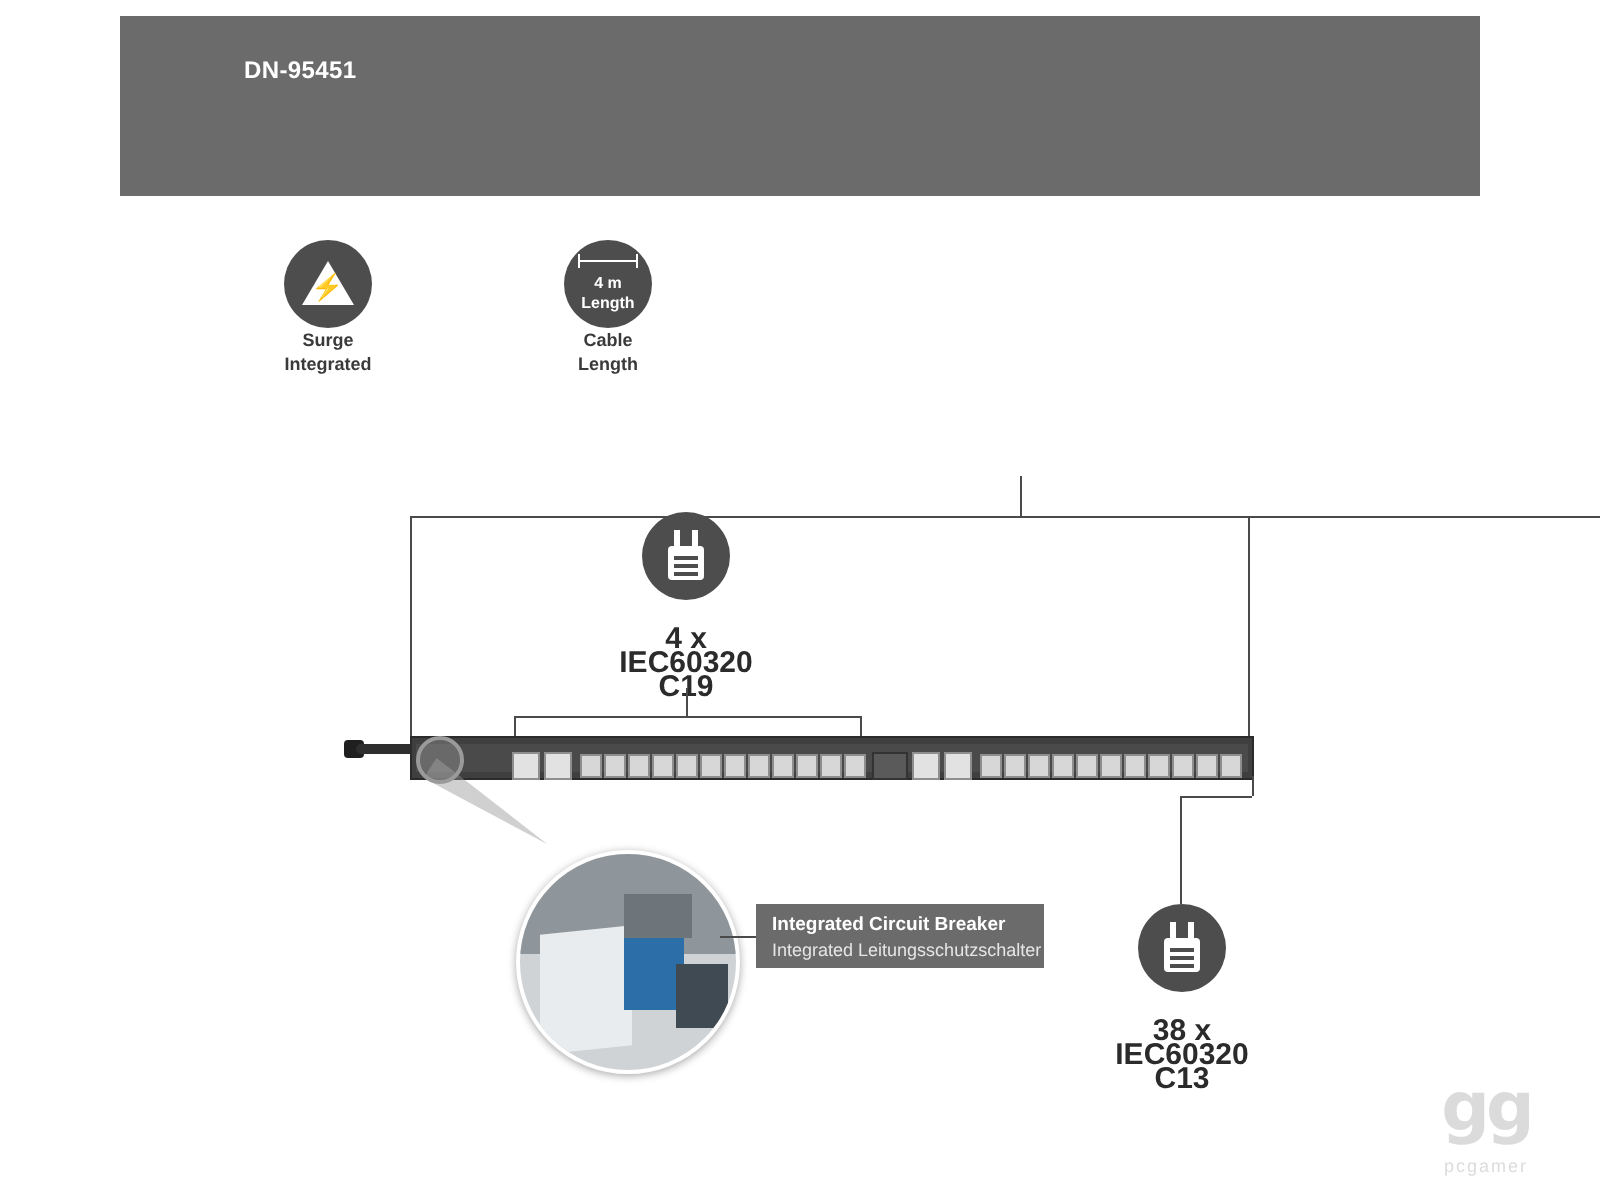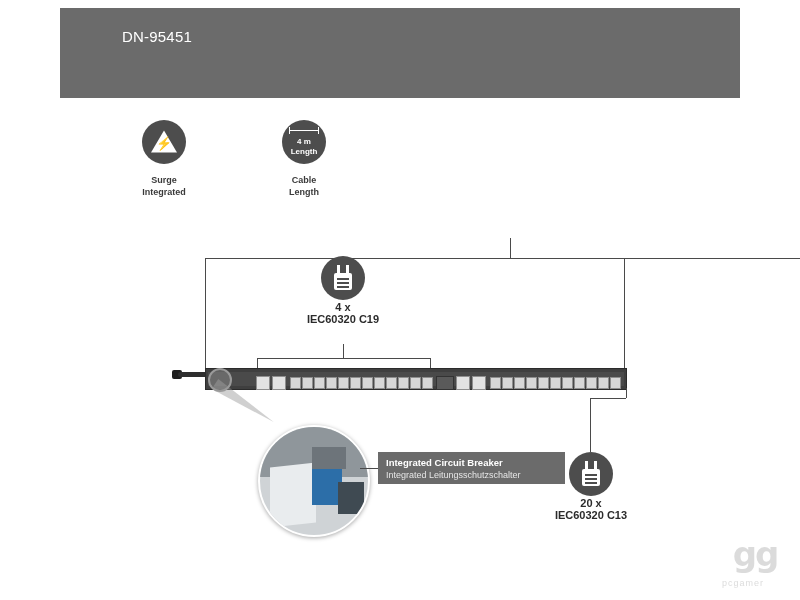--- a/index.html
+++ b/index.html
@@ -25,22 +25,22 @@
     top: 8px;
     width: 680px;
     height: 90px;
     background: #6b6b6b;
     color: #ffffff;
   }
   .header-title {
     position: absolute;
     left: 62px;
     top: 20px;
-    font-size: 15px;
-    font-weight: normal;
+    font-size: 12px;
+    font-weight: bold;
     letter-spacing: 0.2px;
   }
   .header-sub {
     position: absolute;
     left: 62px;
     top: 42px;
     width: 500px;
     font-size: 12.5px;
     line-height: 17px;
     font-weight: normal;
@@ -80,21 +80,21 @@
   }
   .feature .disc {
     width: 44px;
     height: 44px;
     border-radius: 50%;
     background: #4d4d4d;
     margin: 0 auto;
     position: relative;
   }
   .feature .cap {
-    margin-top: 10px;
+    margin-top: 0;
     font-size: 9px;
     font-weight: bold;
     color: #3a3a3a;
     line-height: 12px;
   }
   .tri {
     position: absolute;
     left: 50%;
     top: 50%;
     transform: translate(-50%, -52%);
@@ -194,22 +194,22 @@
     text-align: center;
   }
   .grp-c19 .disc, .grp-c13 .disc {
     width: 44px; height: 44px;
     border-radius: 50%;
     background: #4d4d4d;
     margin: 0 auto;
     position: relative;
   }
   .grp-c19 .cap, .grp-c13 .cap {
-    margin-top: 1px;
-    font-size: 11px;
+    margin-top: 14px;
+    font-size: 15px;
     font-weight: bold;
     color: #2b2b2b;
     line-height: 12px;
   }
   .grp-c13 {
     position: absolute;
     left: 543px;
     top: 452px;
     width: 96px;
     text-align: center;
@@ -363,21 +363,21 @@
     border-radius: 50%;
     border: 2px solid #9a9a9a;
     background: rgba(200,200,200,0.25);
   }
 
   
   .brk-box {
     position: absolute;
     left: 378px;
     top: 452px;
-    width: 187px;
+    width: 144px;
     height: 32px;
     background: #6b6b6b;
   }
   .brk-l1 {
     position: absolute;
     left: 8px; top: 5px;
     font-size: 9.5px;
     font-weight: bold;
     color: #ffffff;
   }
@@ -392,21 +392,21 @@
   .wm {
     position: absolute;
     right: 14px;
     bottom: 10px;
     width: 86px;
     height: 56px;
     opacity: 0.35;
   }
   .wm-gg {
     position: absolute;
-    left: 12px; top: 0;
+    left: 0; top: 0;
     width: 86px;
     text-align: center;
     font-size: 34px;
     font-weight: bold;
     color: #9a9a9a;
     font-family: "DejaVu Sans", sans-serif;
     letter-spacing: -2px;
   }
   .wm-sub {
     position: absolute;
@@ -535,21 +535,21 @@
       <div class="plugicon">
         <div class="pinL"></div>
         <div class="pinR"></div>
         <div class="body"></div>
         <div class="slot" style="top:14px;"></div>
         <div class="slot" style="top:18px;"></div>
         <div class="slot" style="top:22px;"></div>
       </div>
     </div>
     <div class="cap">
-      <div>20 x</div>
+      <div>38 x</div>
       <div>IEC60320 C13</div>
     </div>
   </div>
 
   <div class="mag-cone"></div>
   <div class="mag-marker"></div>
   <div class="mag-circle">
     <div class="mag-inner-a"></div>
     <div class="mag-inner-b"></div>
     <div class="mag-inner-d"></div>

